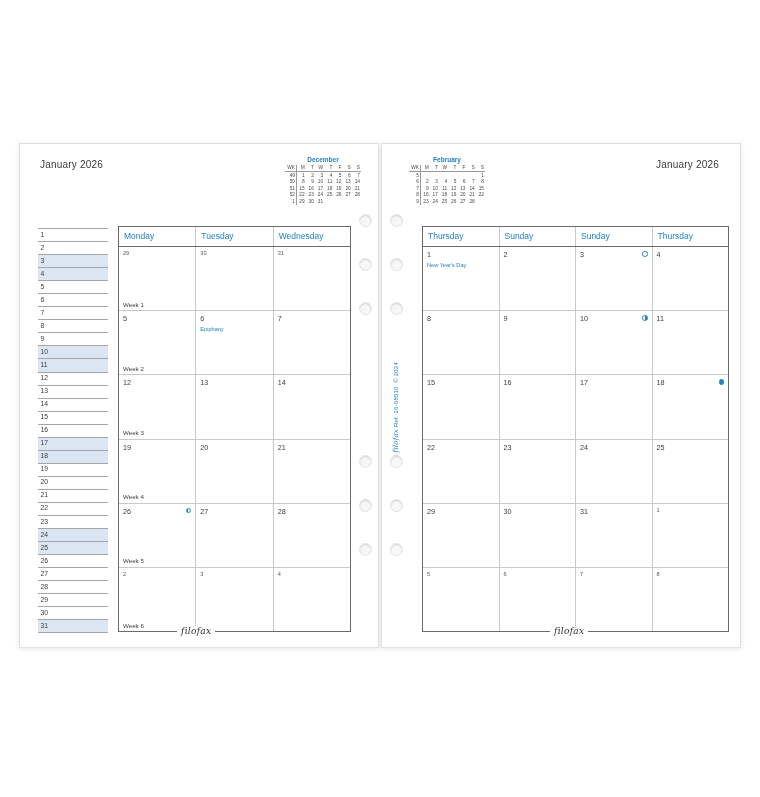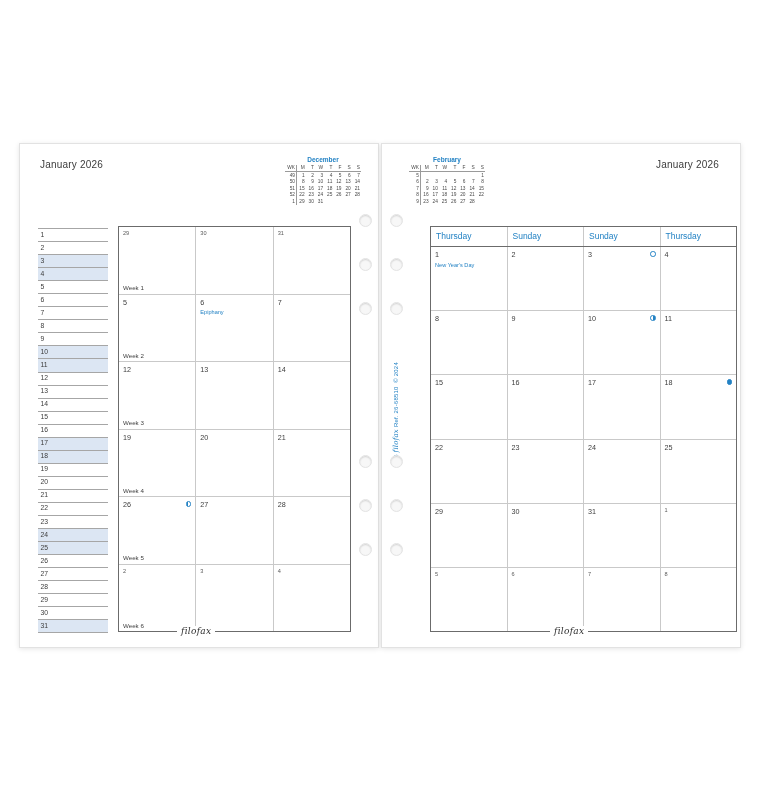--- a/index.html
+++ b/index.html
@@ -41,21 +41,21 @@
     font-size:6.8px; color:#3c3c3c; padding:1.5px 0 0 2.5px;
   }
   .day-row.weekend { background:#dce6f3; }
 
   
   .maingrid {
     position:absolute; top:82px; height:406px; box-sizing:border-box;
     border:1px solid #6b6b6b; display:flex; flex-direction:column; background:#fff;
   }
   .page-left  .maingrid { left:98px; width:233px; }
-  .page-right .maingrid { left:48px; width:307px; }
+  .page-right .maingrid { left:40px; width:307px; }
   .grid-header { display:flex; height:20px; min-height:20px; border-bottom:1px solid #6b6b6b; box-sizing:border-box; }
   .hcell {
     flex:1; box-sizing:border-box; border-right:1px solid #c9c9c9;
     font-size:8.5px; color:#2382c4; padding:4px 0 0 5px; font-weight:500;
   }
   .hcell:last-child { border-right:none; }
   .grid-week { display:flex; flex:1; border-bottom:1px solid #c9c9c9; box-sizing:border-box; }
   .grid-week:last-child { border-bottom:none; }
   .gcell { flex:1; position:relative; box-sizing:border-box; border-right:1px solid #c9c9c9; padding:3px 3px 0 4px; }
   .gcell:last-child { border-right:none; }
@@ -204,20 +204,25 @@
       <div class="day-row weekend"><span>25</span></div>
       <div class="day-row"><span>26</span></div>
       <div class="day-row"><span>27</span></div>
       <div class="day-row"><span>28</span></div>
       <div class="day-row"><span>29</span></div>
       <div class="day-row"><span>30</span></div>
       <div class="day-row weekend"><span>31</span></div>
     </div>
 
   <div class="maingrid">
+      <div class="grid-header">
+        <div class="hcell">Monday</div>
+        <div class="hcell">Tuesday</div>
+        <div class="hcell">Wednesday</div>
+      </div>
       <div class="grid-week">
         <div class="gcell">
           <div class="gdate small">29</div>
           <div class="gweek">Week 1</div>
         </div>
         <div class="gcell">
           <div class="gdate small">30</div>
         </div>
         <div class="gcell">
           <div class="gdate small">31</div>

